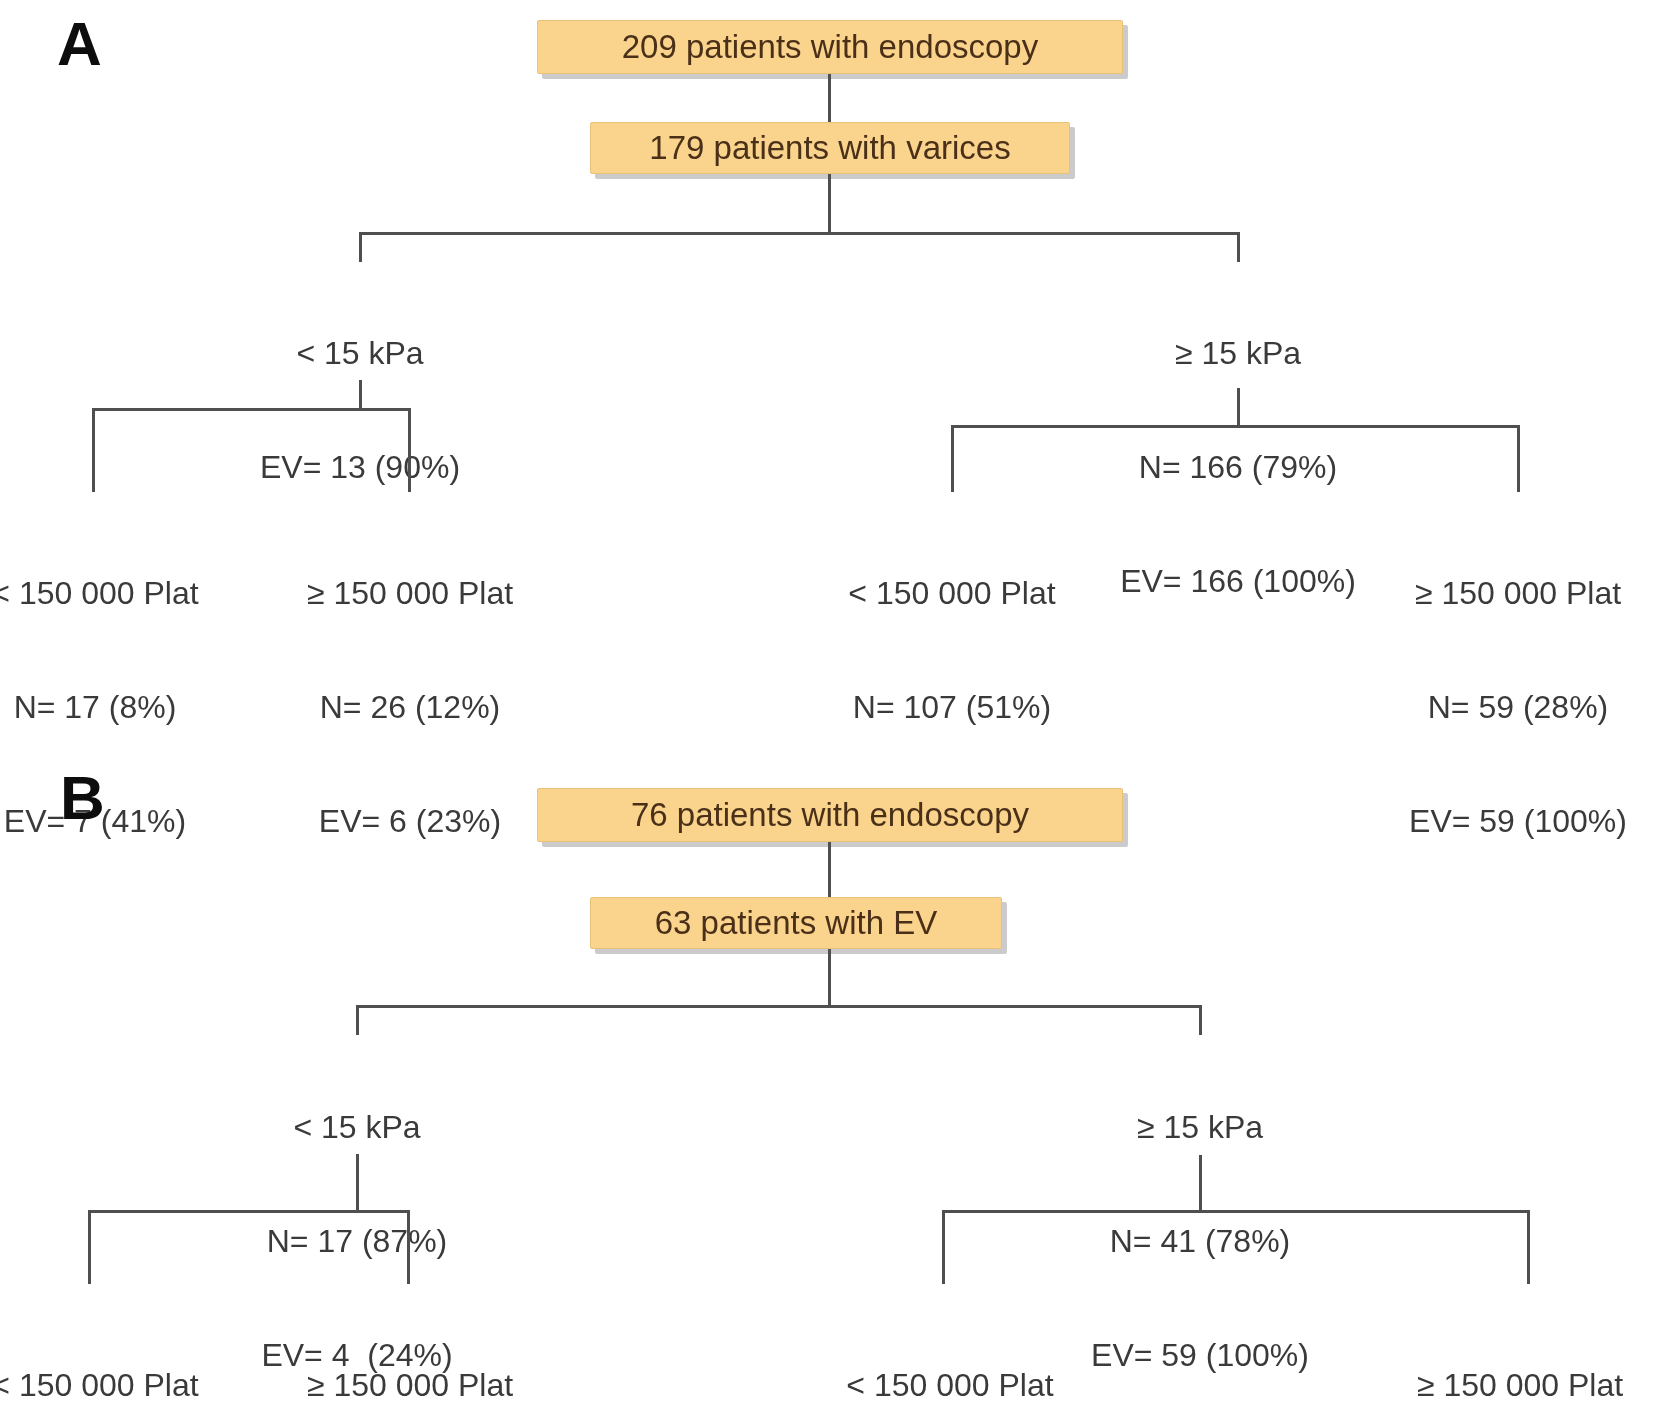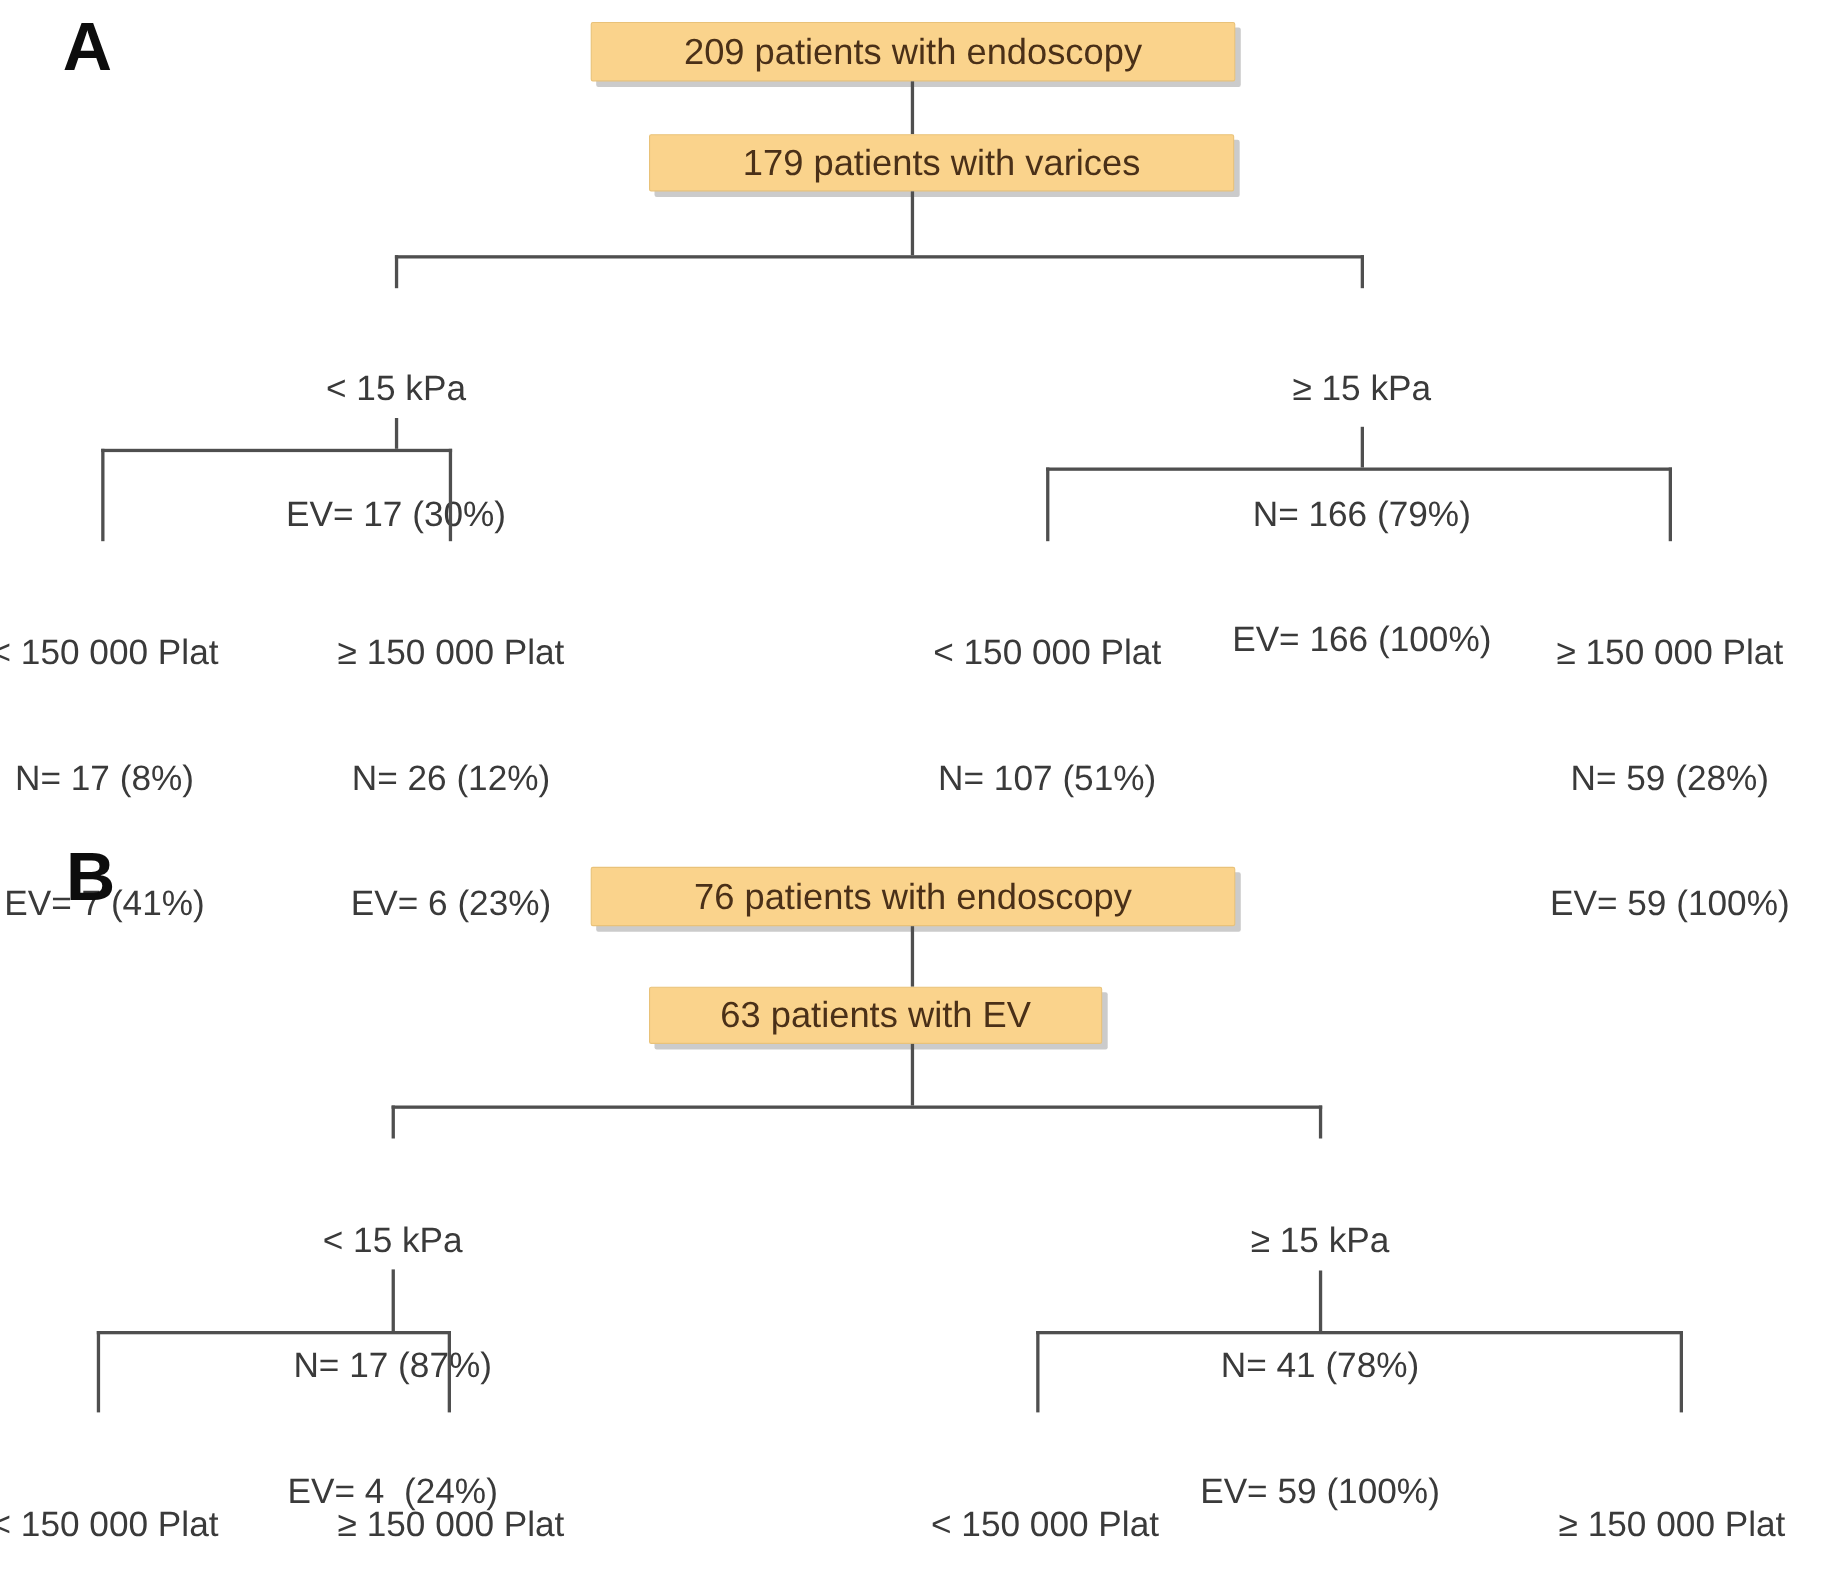--- a/index.html
+++ b/index.html
@@ -46,31 +46,31 @@
 <body>
 
 <div class="canvas">
 
   <div class="panel-label" style="left:57px;top:8px;">A</div>
 
   <div class="box" style="left:537px;top:20px;width:586px;height:54px;">209 patients with endoscopy</div>
 
   <div class="vline" style="left:828px;top:74px;height:48px;"></div>
 
-  <div class="box" style="left:590px;top:122px;width:532px;height:52px;">179 patients with varices</div>
+  <div class="box" style="left:590px;top:122px;width:480px;height:52px;">179 patients with varices</div>
 
   <div class="vline" style="left:828px;top:174px;height:58px;"></div>
 
   <div class="hline" style="left:359px;top:232px;width:881px;"></div>
   <div class="vline" style="left:359px;top:232px;height:30px;"></div>
   <div class="vline" style="left:1237px;top:232px;height:30px;"></div>
 
   <div class="node" style="left:185px;top:258px;width:350px;">
     <div>&lt; 15 kPa</div>
-    <div>EV= 17 (30%)</div>
+    <div>EV= 13 (90%)</div>
   </div>
 
   <div class="node" style="left:1063px;top:258px;width:350px;">
     <div>≥ 15 kPa</div>
     <div>N= 166 (79%)</div>
     <div>EV= 166 (100%)</div>
   </div>
 
   <div class="vline" style="left:359px;top:380px;height:28px;"></div>
   <div class="hline" style="left:92px;top:408px;width:319px;"></div>

